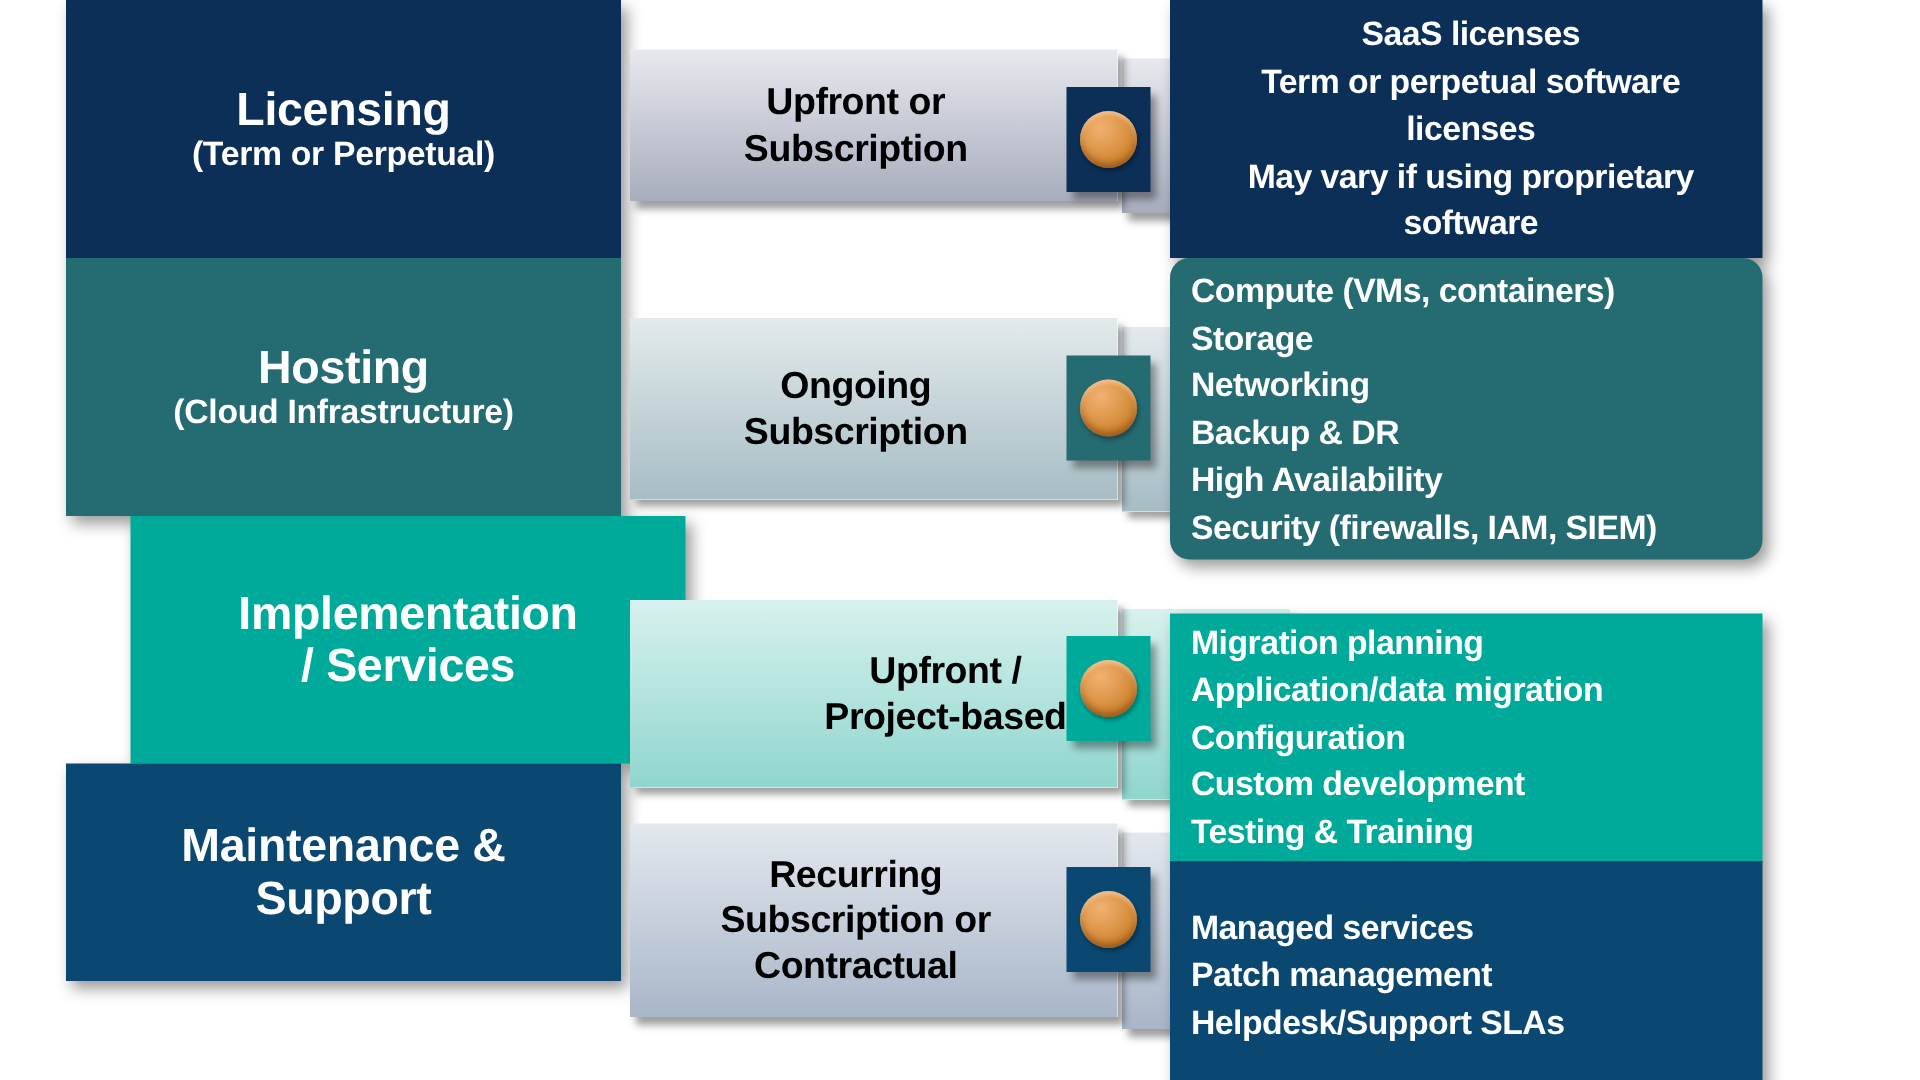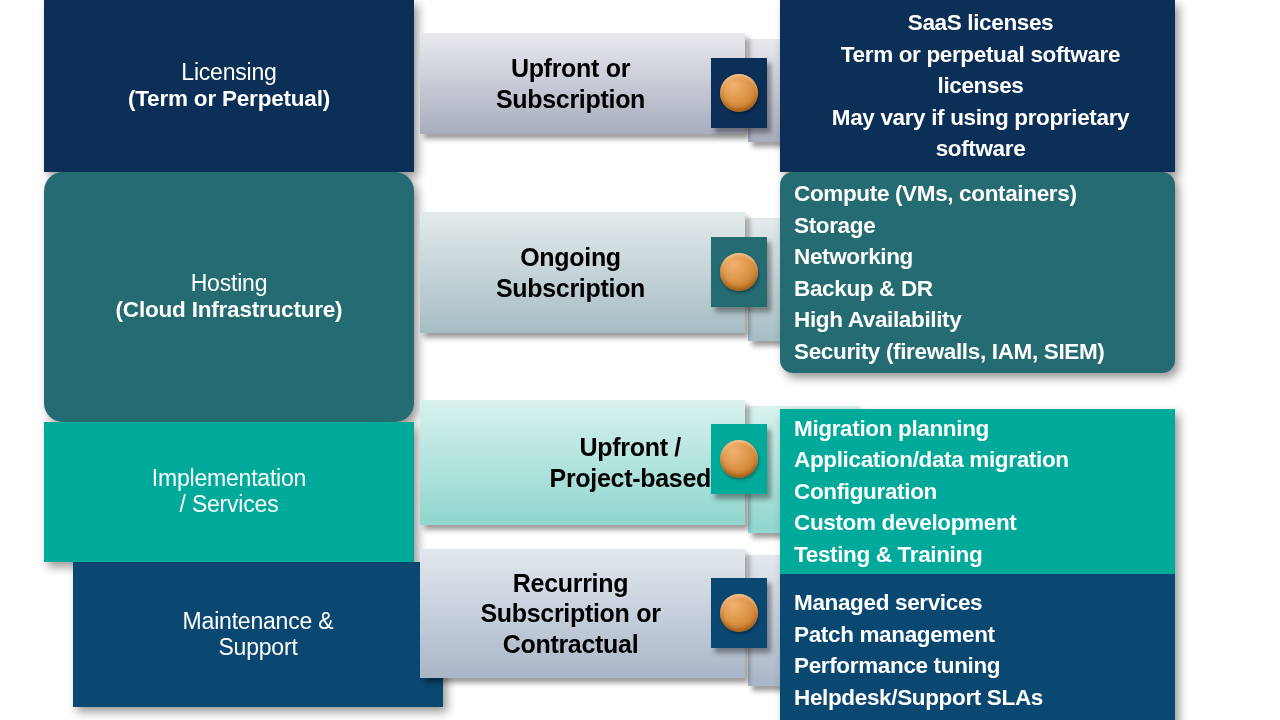--- a/index.html
+++ b/index.html
@@ -33,22 +33,22 @@
     width: 370px;
     display: flex;
     flex-direction: column;
     align-items: center;
     justify-content: center;
     text-align: center;
     color: #ffffff;
     padding: 4px 10px;
   }
   .cat-title {
-    font-size: 23px;
-    font-weight: normal;
+    font-size: 31px;
+    font-weight: bold;
     line-height: 1.12;
     letter-spacing: -0.2px;
   }
   .cat-sub {
     font-size: 22.5px;
     font-weight: bold;
     line-height: 1.15;
     letter-spacing: -0.2px;
   }
 
@@ -140,30 +140,30 @@
 
 <div id="stage">
 
   <div class="cat-col">
 
     <div class="cat-band" id="cat0" style="height: 172px; background: rgb(11, 47, 86);">
       <div class="cat-title">Licensing</div>
       <div class="cat-sub">(Term or Perpetual)</div>
     </div>
 
-    <div class="cat-band" id="cat1" style="height: 250px; background: rgb(37, 107, 114); border-radius: 19px;">
+    <div class="cat-band" id="cat1" style="height: 172px; background: rgb(37, 107, 114);">
       <div class="cat-title">Hosting</div>
       <div class="cat-sub">(Cloud Infrastructure)</div>
     </div>
 
-    <div class="cat-band" id="cat2" style="height: 140px; background: rgb(0, 170, 155);">
+    <div class="cat-band" id="cat2" style="height: 165px; background: rgb(0, 170, 155); margin-left: 43px;">
       <div class="cat-title">Implementation<br>/ Services</div>
     </div>
 
-    <div class="cat-band" id="cat3" style="height: 145px; background: rgb(10, 72, 114); margin-left: 29px;">
+    <div class="cat-band" id="cat3" style="height: 145px; background: rgb(10, 72, 114);">
       <div class="cat-title">Maintenance &amp;<br>Support</div>
     </div>
 
   </div>
 
   <div class="mid-wrap">
 
     <div class="mid-box-back" id="back0" style="left: 748px; top: 39px; height: 103px; background: linear-gradient(rgb(231, 233, 238) 0%, rgb(168, 173, 189) 100%);"></div>
     <div class="mid-box" id="mid0" style="top: 33px; height: 101px; background: linear-gradient(rgb(231, 233, 238) 0%, rgb(168, 173, 189) 100%);">
       <div class="mid-text">Upfront or<br>Subscription</div>
@@ -217,18 +217,17 @@
     <div class="det-band" id="det2" style="height: 165px; background: rgb(0, 170, 155); margin-top: 36px;">
         <div class="det-line">Migration planning</div>
         <div class="det-line">Application/data migration</div>
         <div class="det-line">Configuration</div>
         <div class="det-line">Custom development</div>
         <div class="det-line">Testing &amp; Training</div>
       </div>
     <div class="det-band" id="det3" style="height: 152px; background: rgb(10, 72, 114);">
         <div class="det-line">Managed services</div>
         <div class="det-line">Patch management</div>
-        <div class="det-line">Performance tuning</div>
         <div class="det-line">Helpdesk/Support SLAs</div>
       </div>
   </div>
 
 </div>
 
 </body></html>

